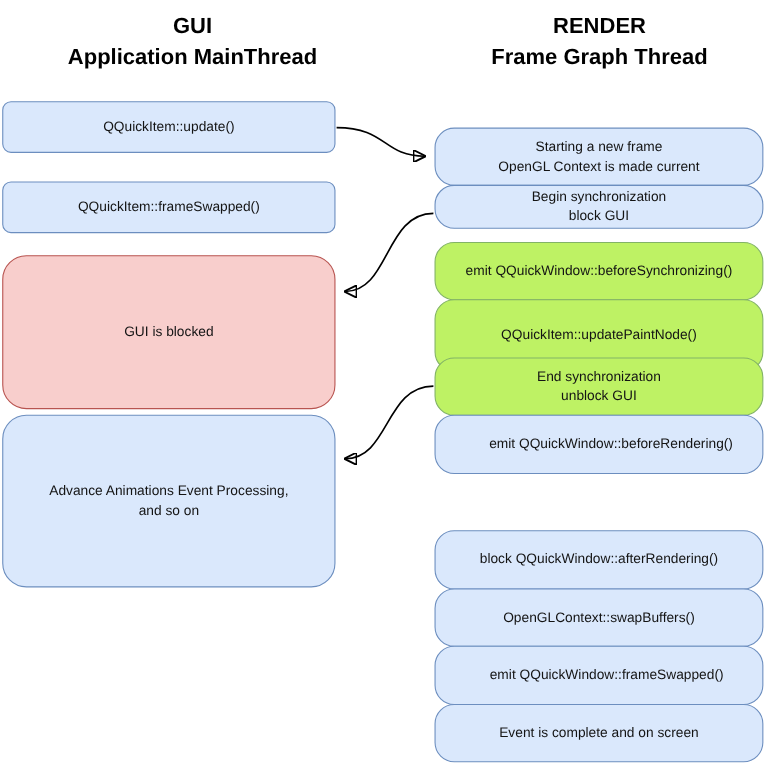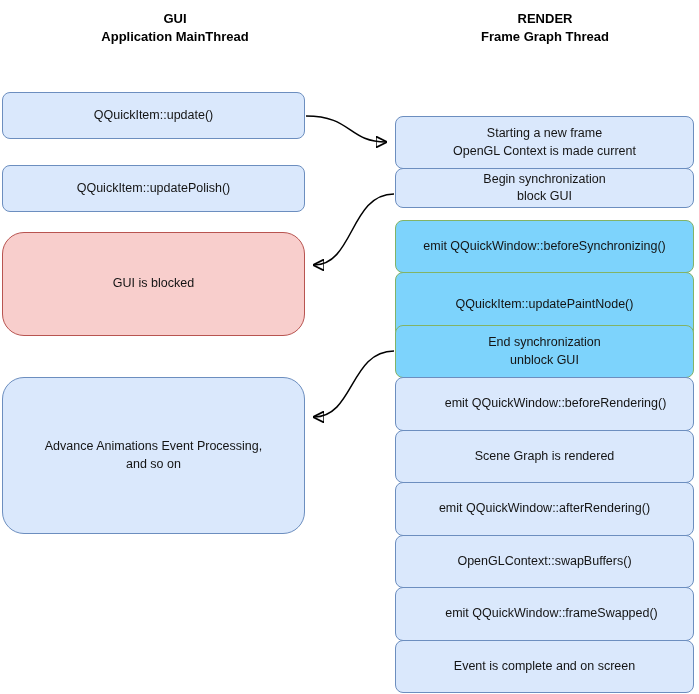--- a/index.html
+++ b/index.html
@@ -12,46 +12,46 @@
     width: 699px;
     height: 694px;
     font-family: "Liberation Sans", sans-serif;
     background: #ffffff;
     overflow: hidden;
   }
   .header {
     position: absolute;
     text-align: center;
     font-weight: bold;
-    font-size: 13px;
+    font-size: 20px;
     line-height: 1.4;
     color: #000000;
     white-space: pre-line;
   }
   .node {
     position: absolute;
     box-sizing: border-box;
     display: flex;
     align-items: center;
     justify-content: center;
     text-align: center;
     font-size: 12.5px;
     line-height: 1.4;
     color: #141414;
     white-space: pre-line;
     border: 1px solid #000;
     border-radius: 8px;
     padding: 2px 14px;
   }
   .blue  { background: #dae8fc; border-color: #6c8ebf; }
-  .green { background: #7dd3fc; border-color: #82b366; }
+  .green { background: #bef264; border-color: #82b366; }
   .red   { background: #f8cecc; border-color: #b85450; }
   .big-round { border-radius: 22px; }
   .left-col  { left: 2px;   width: 303px; }
-  .right-col { left: 395px; width: 299px; }
+  .right-col { left: 395px; width: 299px; border-radius: 18px; }
   svg.connectors {
     position: absolute;
     left: 0;
     top: 0;
     pointer-events: none;
   }
   svg.connectors path {
     fill: none;
     stroke: #000000;
     stroke-width: 1.5;
@@ -61,36 +61,35 @@
 <body>
 
 <div class="canvas">
 
   <div class="header" style="left:25px; top:10px; width:300px;">GUI
 Application MainThread</div>
   <div class="header" style="left:395px; top:10px; width:300px;">RENDER
 Frame Graph Thread</div>
 
   <div class="node blue left-col" style="top:92px; height:47px;">QQuickItem::update()</div>
-  <div class="node blue left-col" style="top:165px; height:47px;">QQuickItem::updatePolish()</div>
-  <div class="node red big-round left-col" style="top:232px; height:104px;">GUI is blocked</div>
+  <div class="node blue left-col" style="top:165px; height:47px;">QQuickItem::frameSwapped()</div>
+  <div class="node red big-round left-col" style="top:232px; height:140px;">GUI is blocked</div>
   <div class="node blue big-round left-col" style="top:377px; height:157px;">Advance Animations Event Processing,
 and so on</div>
 
   <div class="node blue right-col" style="top:116px; height:53px;">Starting a new frame
 OpenGL Context is made current</div>
   <div class="node blue right-col" style="top:168px; height:40px;">Begin synchronization
 block GUI</div>
   <div class="node green right-col" style="top:220px; height:53px;">emit QQuickWindow::beforeSynchronizing()</div>
   <div class="node green right-col" style="top:272px; height:66px;">QQuickItem::updatePaintNode()</div>
   <div class="node green right-col" style="top:325px; height:53px;">End synchronization
 unblock GUI</div>
   <div class="node blue right-col" style="top:377px; height:54px;padding-left:36px;">emit QQuickWindow::beforeRendering()</div>
-  <div class="node blue right-col" style="top:430px; height:53px;">Scene Graph is rendered</div>
-  <div class="node blue right-col" style="top:482px; height:54px;">emit QQuickWindow::afterRendering()</div>
+  <div class="node blue right-col" style="top:482px; height:54px;">block QQuickWindow::afterRendering()</div>
   <div class="node blue right-col" style="top:535px; height:53px;">OpenGLContext::swapBuffers()</div>
   <div class="node blue right-col" style="top:587px; height:54px;padding-left:28px;">emit QQuickWindow::frameSwapped()</div>
   <div class="node blue right-col" style="top:640px; height:53px;">Event is complete and on screen</div>
 
   <svg class="connectors" width="699" height="694" viewBox="0 0 699 694">
     <defs>
       <marker id="arrowhead" viewBox="0 0 10 10" refX="9" refY="5" markerWidth="7.5" markerHeight="7.5" orient="auto-start-reverse">
         <path d="M0,0 L10,5 L0,10 z" fill="#000000" stroke="none"></path>
       </marker>
     </defs>

